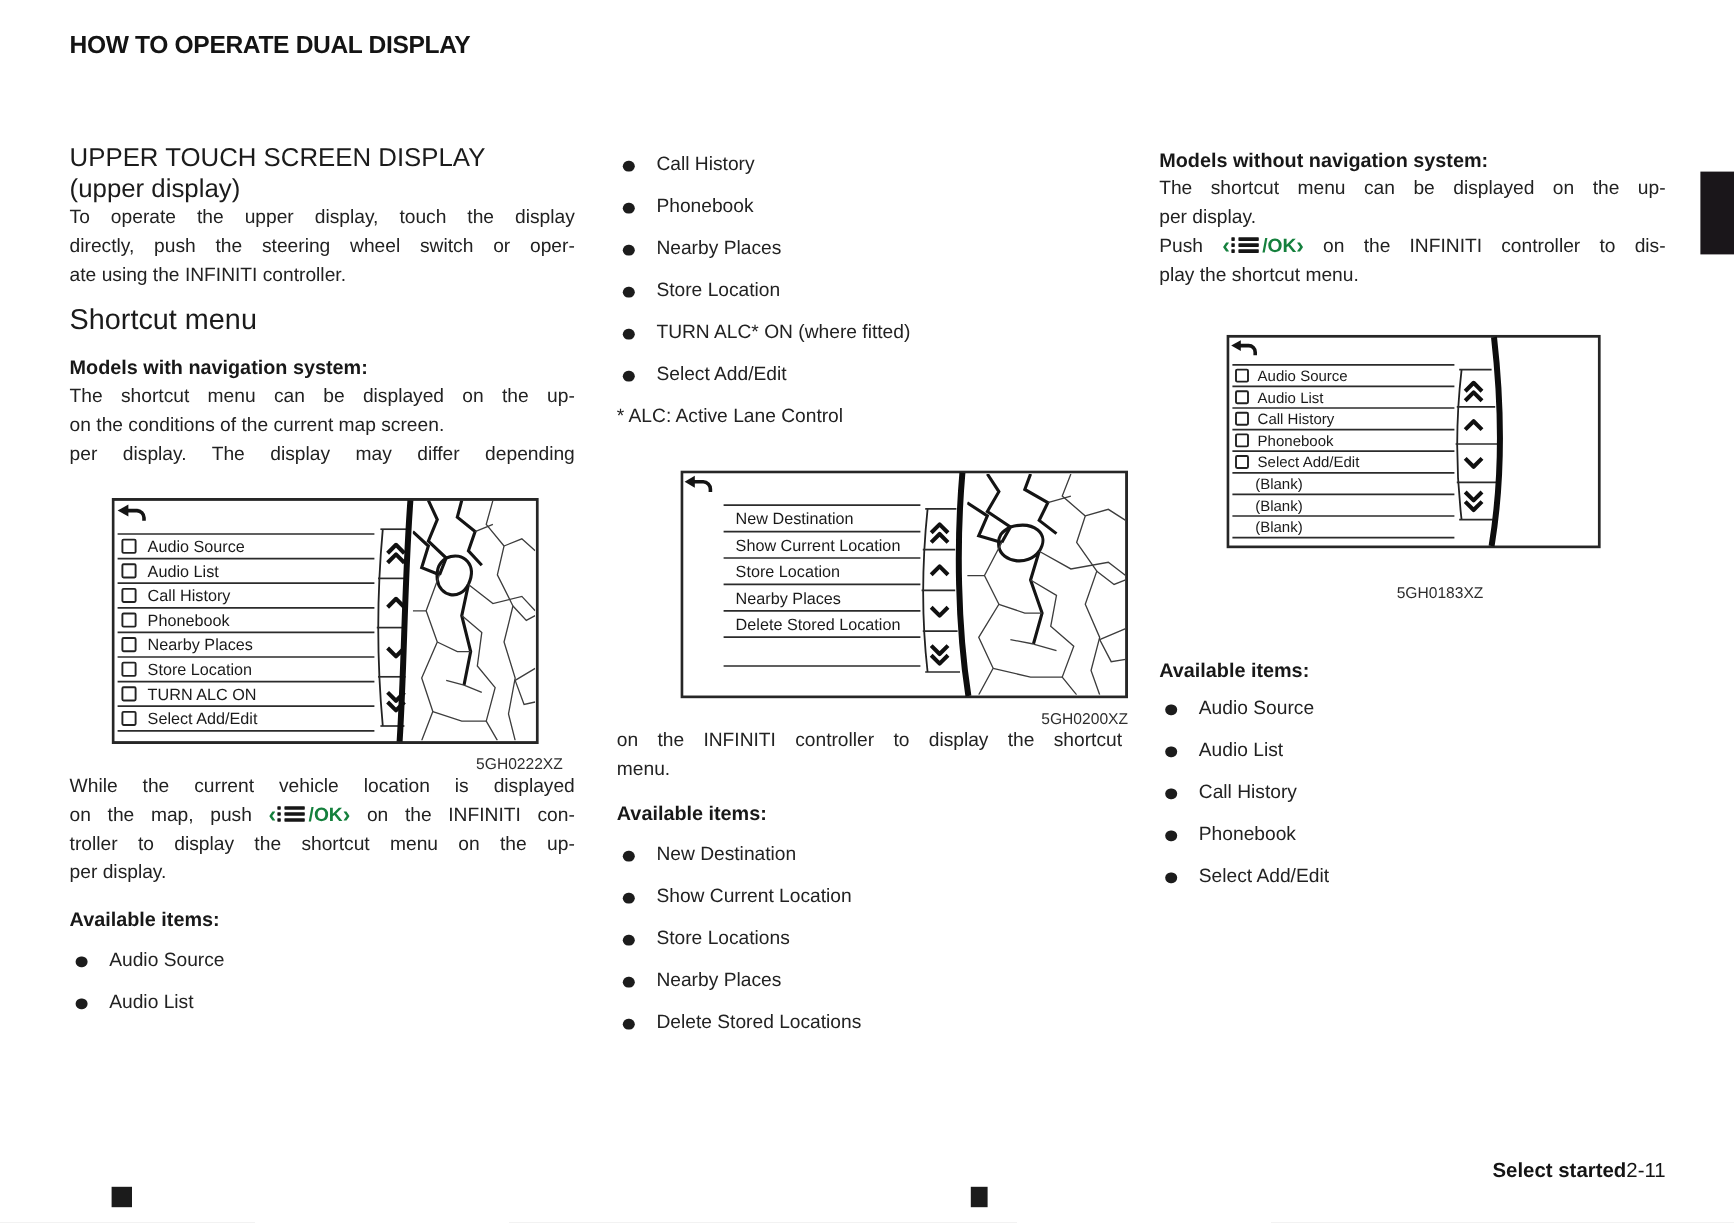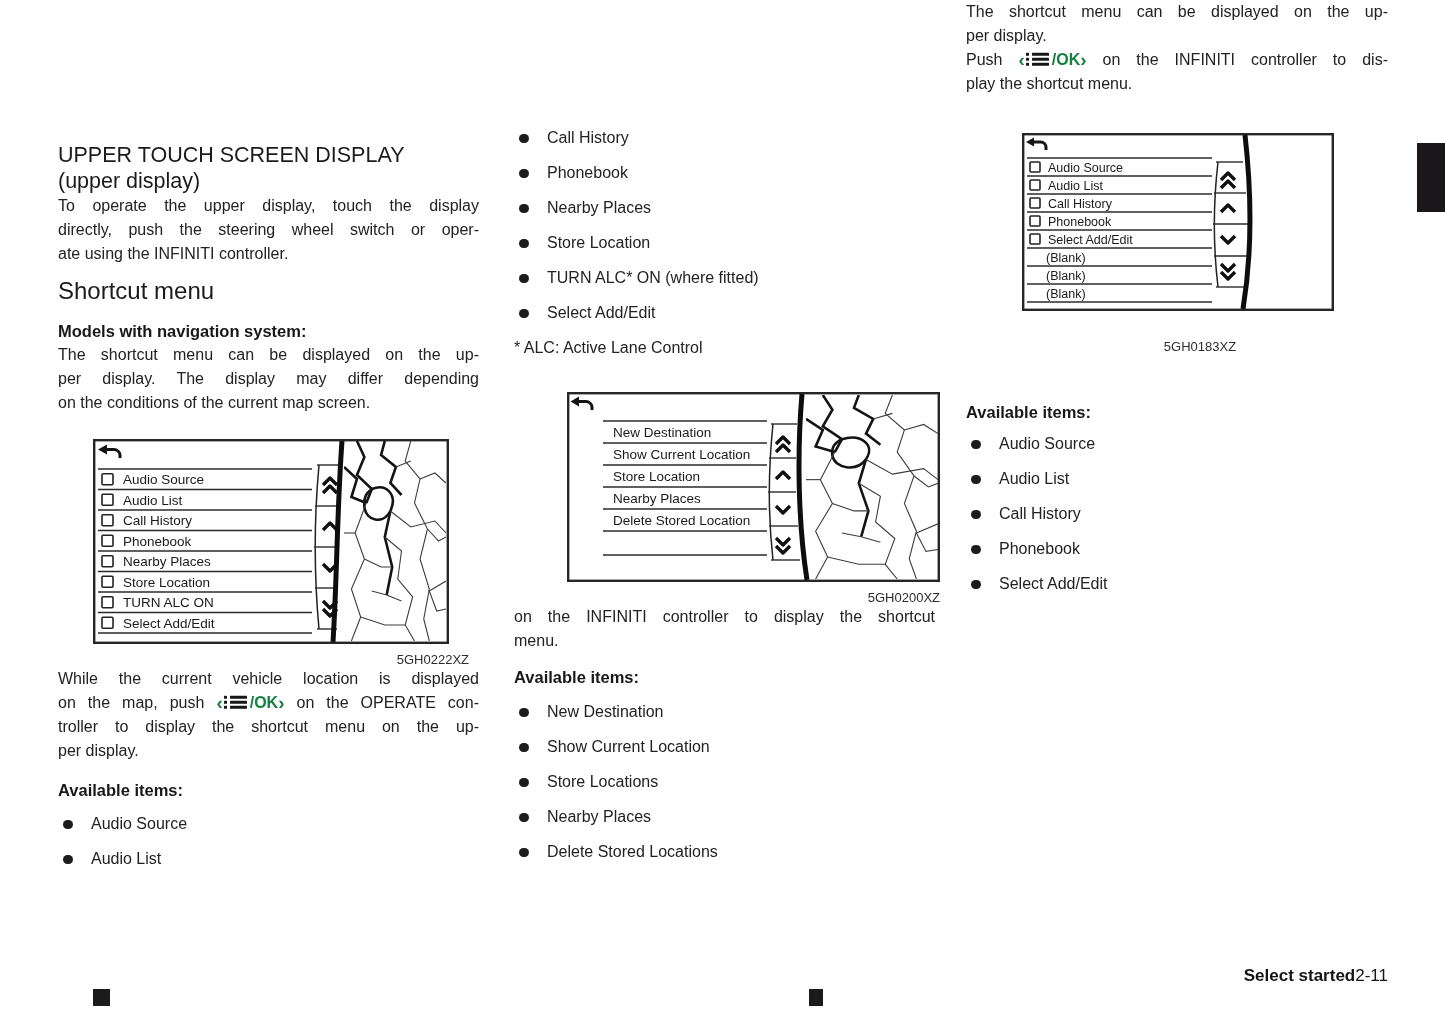--- a/index.html
+++ b/index.html
@@ -2,21 +2,21 @@
 <html><head>
 <meta charset="utf-8">
 <style>
   html,body{margin:0;padding:0;background:#dcdcdc;}
   .page{position:relative;width:1445px;height:1019px;background:#ffffff;overflow:hidden;
         font-family:"Liberation Sans",sans-serif;color:#1f1f1f;}
   .pagehead{position:absolute;left:58px;top:26px;font-size:20.5px;font-weight:bold;
         letter-spacing:-0.3px;color:#141414;margin:0;}
   .black-tab{position:absolute;left:1417px;top:143px;width:28px;height:69px;background:#1a161a;}
   .col{position:absolute;top:0;}
-  .col1{left:58px;width:421px;margin-top:24px;}
+  .col1{left:58px;width:421px;}
   .col2{left:514px;width:421px;}
   .col3{left:966px;width:422px;}
 
   .section-title{font-size:21.5px;line-height:26px;font-weight:400;color:#1b1b1b;margin:118px 0 0 0;}
   .h-shortcut{font-size:24px;line-height:26px;font-weight:400;color:#1b1b1b;margin:12px 0 0 0;}
   .bold-head{font-size:16.5px;font-weight:bold;line-height:24px;margin:0;color:#181818;}
 
   p.body{font-size:16px;line-height:24px;margin:0;color:#222;}
   .jline{display:block;text-align:justify;text-align-last:justify;}
   .jlast{text-align-last:left;}
@@ -107,41 +107,42 @@
         <path d="M56 26 L72 20" vector-effect="non-scaling-stroke"></path>
         <path d="M30 150 L46 154" vector-effect="non-scaling-stroke"></path>
         <path d="M22 118 L40 126 L52 126" vector-effect="non-scaling-stroke"></path>
       </g>
     </symbol>
   </defs>
 </svg>
 
 <div class="page">
 
+  <h1 class="pagehead">HOW TO OPERATE DUAL DISPLAY</h1>
   <div class="black-tab"></div>
 
   <div class="col col1">
     <h2 class="section-title">
       <span class="jline jlast" style="text-align:left">UPPER TOUCH SCREEN DISPLAY</span>
       <span class="jline jlast" style="text-align:left">(upper display)</span>
     </h2>
 
     <p class="body p-intro1">
       <span class="jline">To operate the upper display, touch the display</span>
       <span class="jline">directly, push the steering wheel switch or oper-</span>
       <span class="jline jlast">ate using the INFINITI controller.</span>
     </p>
 
     <h3 class="h-shortcut">Shortcut menu</h3>
     <h4 class="bold-head h-withnav">Models with navigation system:</h4>
 
     <p class="body p-withnav">
       <span class="jline">The shortcut menu can be displayed on the up-</span>
+      <span class="jline jlast">on the conditions of the current map screen.</span>
       <span class="jline">per display. The display may differ depending</span>
-      <span class="jline jlast">on the conditions of the current map screen.</span>
     </p>
 
     <figure class="fig1">
       <svg width="356" height="205" viewBox="0 0 356 205">
         <rect x="1.2" y="1.2" width="353.6" height="202.6" fill="#fff" stroke="#262626" stroke-width="2.4"></rect>
         <g>
           <path class="backA" d="M27 19 v-2.5 a6 6 0 0 0 -6 -6 H12"></path>
           <path class="backB" d="M14 5.5 L5 10.5 L14 15.5 Z"></path>
         </g>
         <g class="sep">
@@ -208,21 +209,21 @@
         <span class="ctrl"><span class="ab">‹</span><svg width="24" height="15" viewBox="0 0 24 15">
               <g fill="#161616">
                 <rect x="0" y="0.8" width="3" height="3" rx="0.6"></rect>
                 <rect x="6" y="0.8" width="17" height="3" rx="0.6"></rect>
                 <rect x="0" y="5.8" width="3" height="3" rx="0.6"></rect>
                 <rect x="6" y="5.8" width="17" height="3" rx="0.6"></rect>
                 <rect x="0" y="10.8" width="3" height="3" rx="0.6"></rect>
                 <rect x="6" y="10.8" width="17" height="3" rx="0.6"></rect>
               </g>
             </svg><span class="okt">/OK</span><span class="ab">›</span></span>
-        <span>on the OPERATE con-</span>
+        <span>on the INFINITI con-</span>
       </span>
       <span class="jline">troller to display the shortcut menu on the up-</span>
       <span class="jline jlast">per display.</span>
     </p>
 
     <h4 class="bold-head h-avail1">Available items:</h4>
     <ul class="blist ul1">
       <li>Audio Source</li>
       <li>Audio List</li>
     </ul>
@@ -299,20 +300,21 @@
     <ul class="blist ul2">
       <li>New Destination</li>
       <li>Show Current Location</li>
       <li>Store Locations</li>
       <li>Nearby Places</li>
       <li>Delete Stored Locations</li>
     </ul>
   </div>
 
   <div class="col col3">
+    <h4 class="bold-head h-without">Models without navigation system:</h4>
 
     <p class="body p-intro3">
       <span class="jline">The shortcut menu can be displayed on the up-</span>
       <span class="jline jlast">per display.</span>
     </p>
 
     <p class="body p-push3">
       <span class="jline">
         <span>Push</span>
         <span class="ctrl"><span class="ab">‹</span><svg width="24" height="15" viewBox="0 0 24 15">

